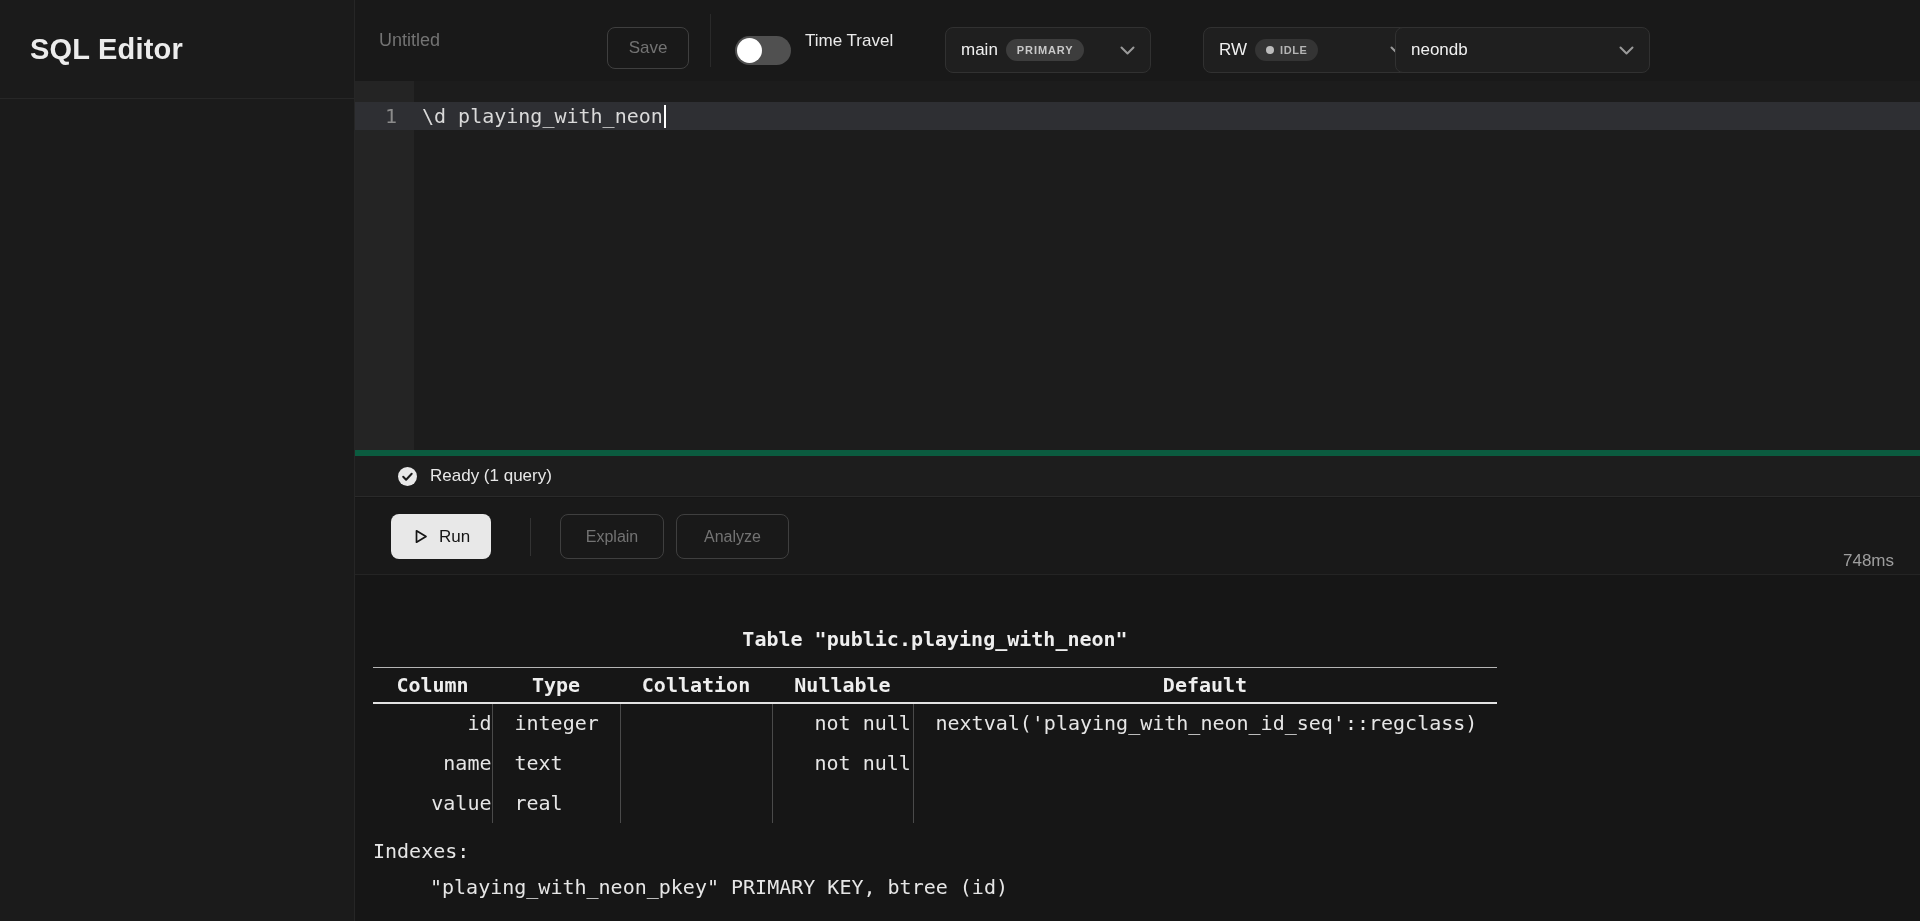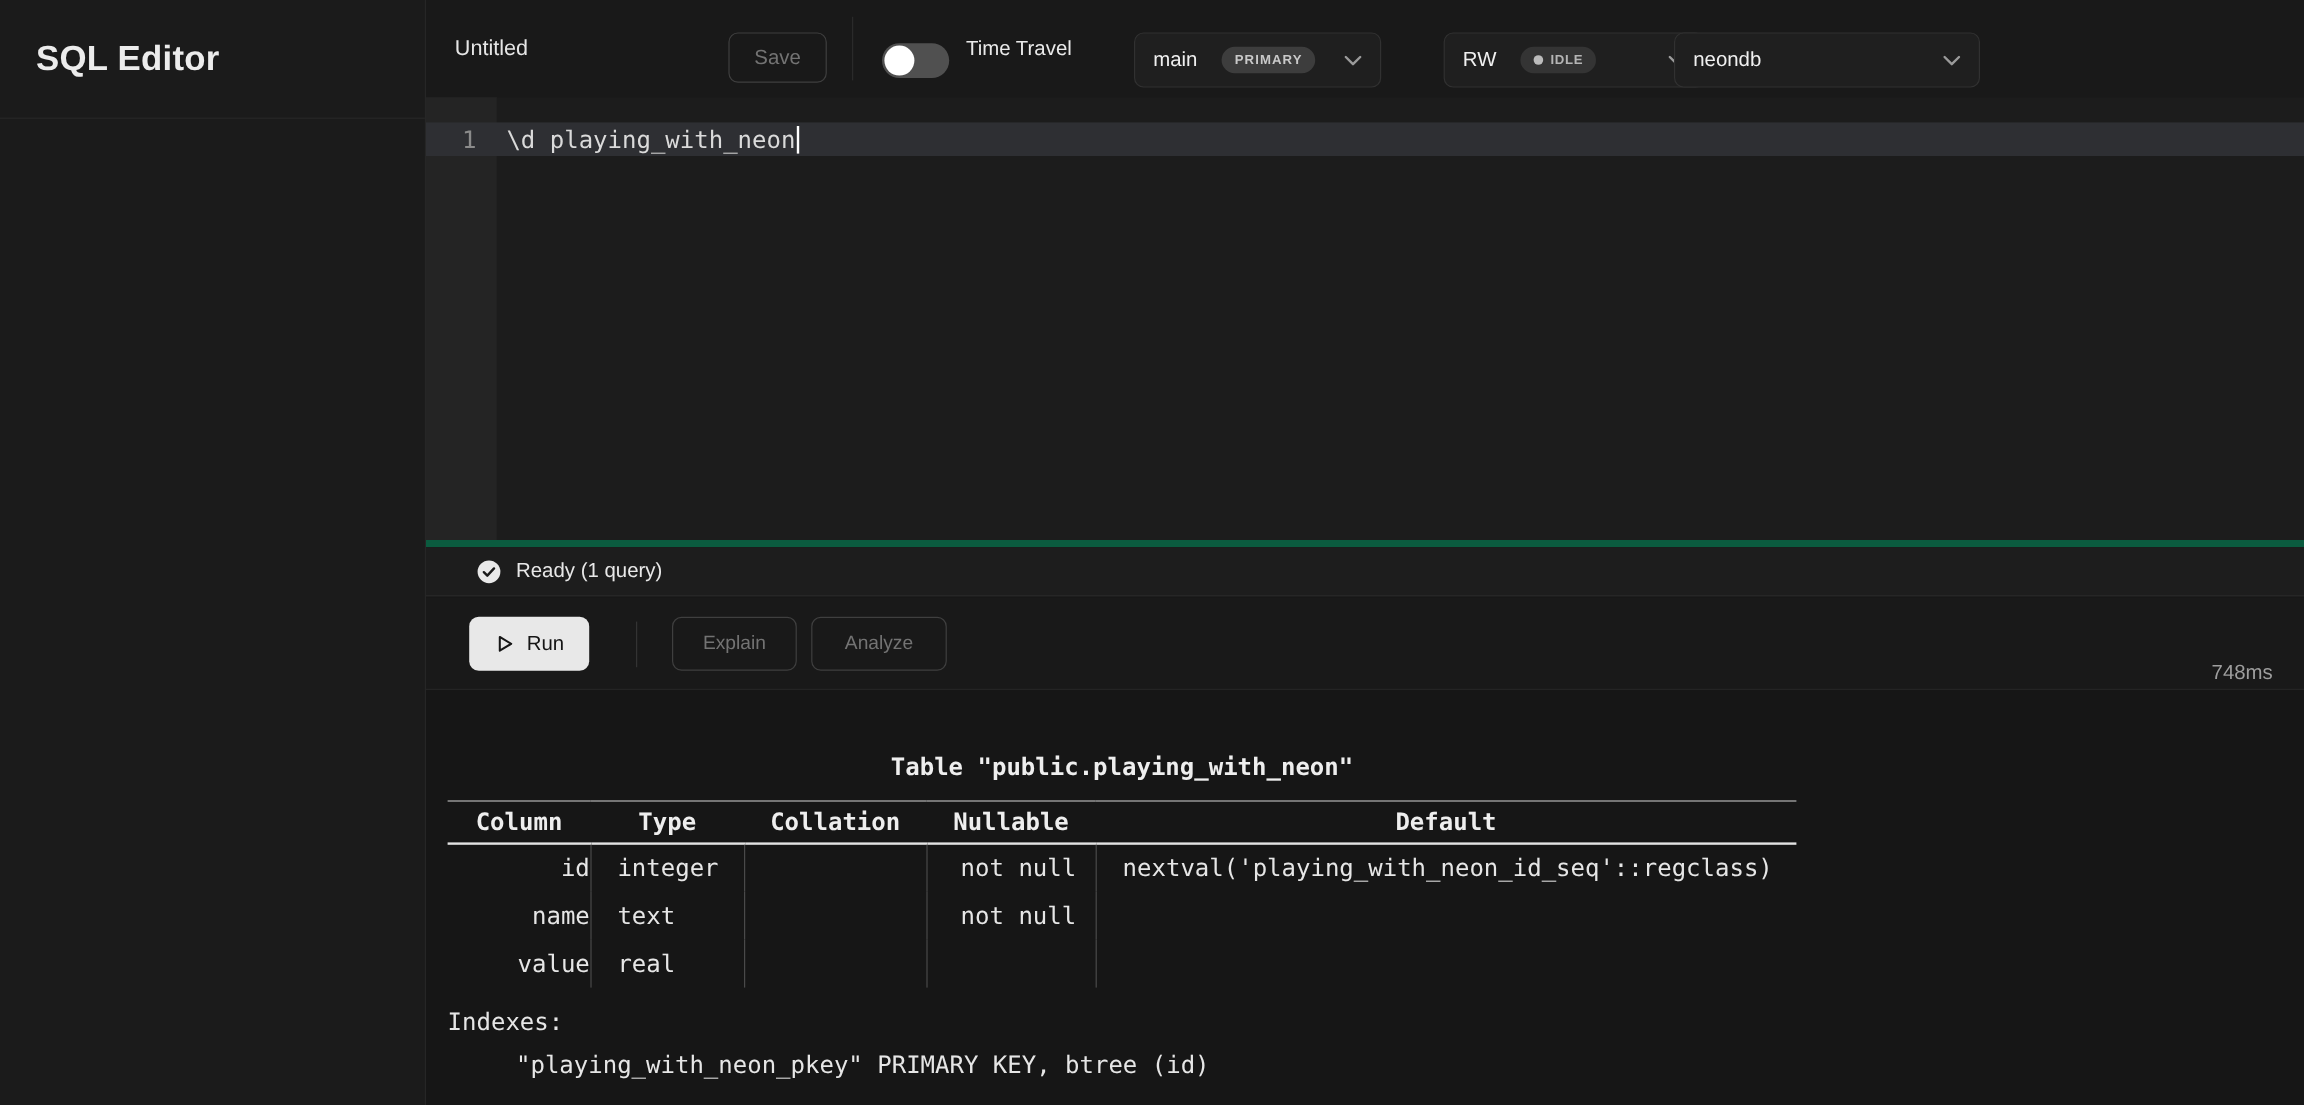--- a/index.html
+++ b/index.html
@@ -34,41 +34,41 @@
     flex: 1; display: flex; align-items: center; justify-content: center;
     font-size: 16px; color: #9a9a9a; cursor: pointer;
   }
   .seg.active { background: #3a3a3a; color: #f2f2f2; border-radius: 9px; }
 
   
   .topbar {
     position: absolute; left: 355px; top: 0; width: 1565px; height: 81px;
     background: #191919;
   }
-  .query-title { position: absolute; left: 24px; top: 0; height: 81px; display: flex; align-items: center; font-size: 18px; color: #e5e5e5; }
+  .query-title { position: absolute; left: 24px; top: 0; height: 81px; display: flex; align-items: center; font-size: 18px; color: #737373; }
   .btn {
     display: flex; align-items: center; justify-content: center; gap: 9px;
     background: transparent; border: 1px solid #3f3f3f; border-radius: 8px;
     color: #737373; font-size: 17px; font-family: Liberation Sans, sans-serif; cursor: pointer;
   }
   .save-btn { position: absolute; left: 252px; top: 27px; width: 82px; height: 42px; }
   .topbar-divider { position: absolute; left: 355px; top: 14px; width: 1px; height: 53px; background: #2a2a2a; }
   .toggle {
     position: absolute; left: 380px; top: 36px; width: 56px; height: 29px;
     background: #505050; border-radius: 15px; cursor: pointer;
   }
   .toggle-knob {
     position: absolute; left: 2px; top: 2px; width: 25px; height: 25px;
     background: #ffffff; border-radius: 50%;
   }
   .toggle-label { position: absolute; left: 450px; top: 0; height: 81px; display: flex; align-items: center; font-size: 17px; color: #eaeaea; }
   .dropdown {
     position: absolute; top: 27px; height: 46px;
     background: #1f1f1f; border: 1px solid #313131; border-radius: 8px;
-    display: flex; align-items: center; padding: 0 15px; gap: 20px;
+    display: flex; align-items: center; padding: 0 15px; gap: 8px;
     font-size: 17px; color: #f0f0f0; cursor: pointer;
   }
   .dd-branch { left: 590px; width: 206px; }
   .dd-compute { left: 848px; width: 218px; }
   .dd-database { left: 1040px; width: 255px; justify-content: space-between; }
   .pill {
     background: #3d3d3d; color: #c9c9c9; border-radius: 999px;
     font-size: 11px; font-weight: 700; letter-spacing: 0.9px;
     padding: 5px 11px; display: flex; align-items: center; gap: 6px;
   }
@@ -128,21 +128,21 @@
     font-weight: 700; text-align: center; height: 35px;
     border-bottom: 2px solid #e3e3e3; color: #eeeeee;
   }
   .psql-table thead { border-top: 1px solid #b5b5b5; }
   .psql-table td {
     height: 40px; text-align: left; padding-left: 22px;
     border-left: 1px solid #4a4a4a; font-weight: 400; color: #e6e6e6;
     white-space: nowrap; overflow: hidden;
   }
   .psql-table td:first-child { border-left: none; text-align: right; }
-  .psql-table td.nullable-cell { padding-left: 28px; }
+  .psql-table td.nullable-cell { padding-left: 42px; }
   .indexes-label { position: absolute; left: 18px; top: 264px; }
   .index-line { position: absolute; left: 75px; top: 300px; white-space: pre; }
 </style>
 </head>
 <body>
 
 <div class="app">
 
   <aside class="sidebar">
     <div class="sidebar-header">

